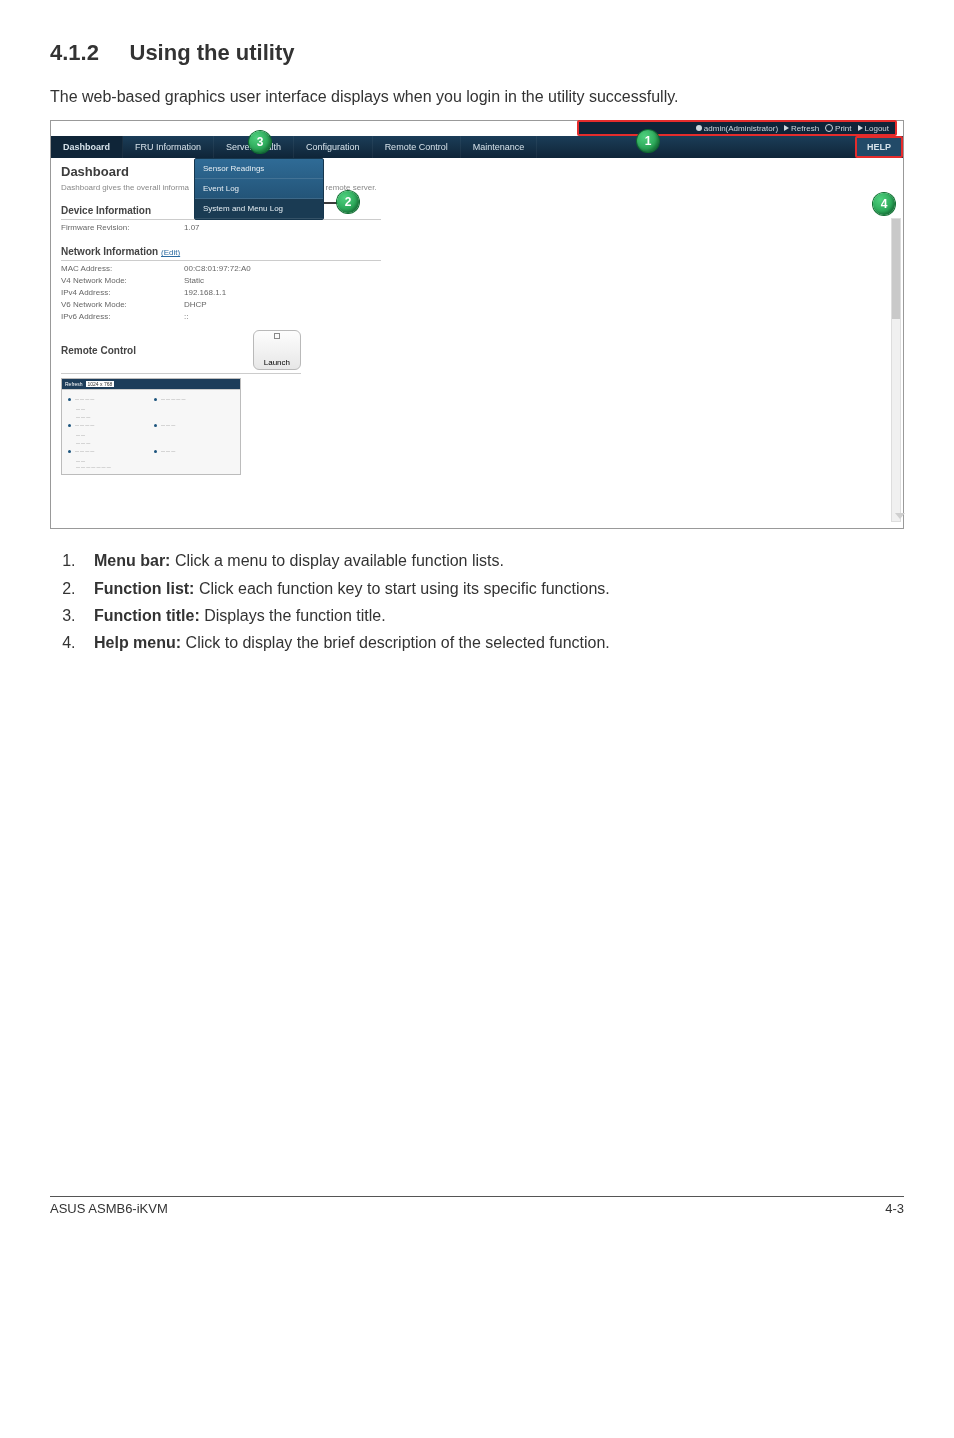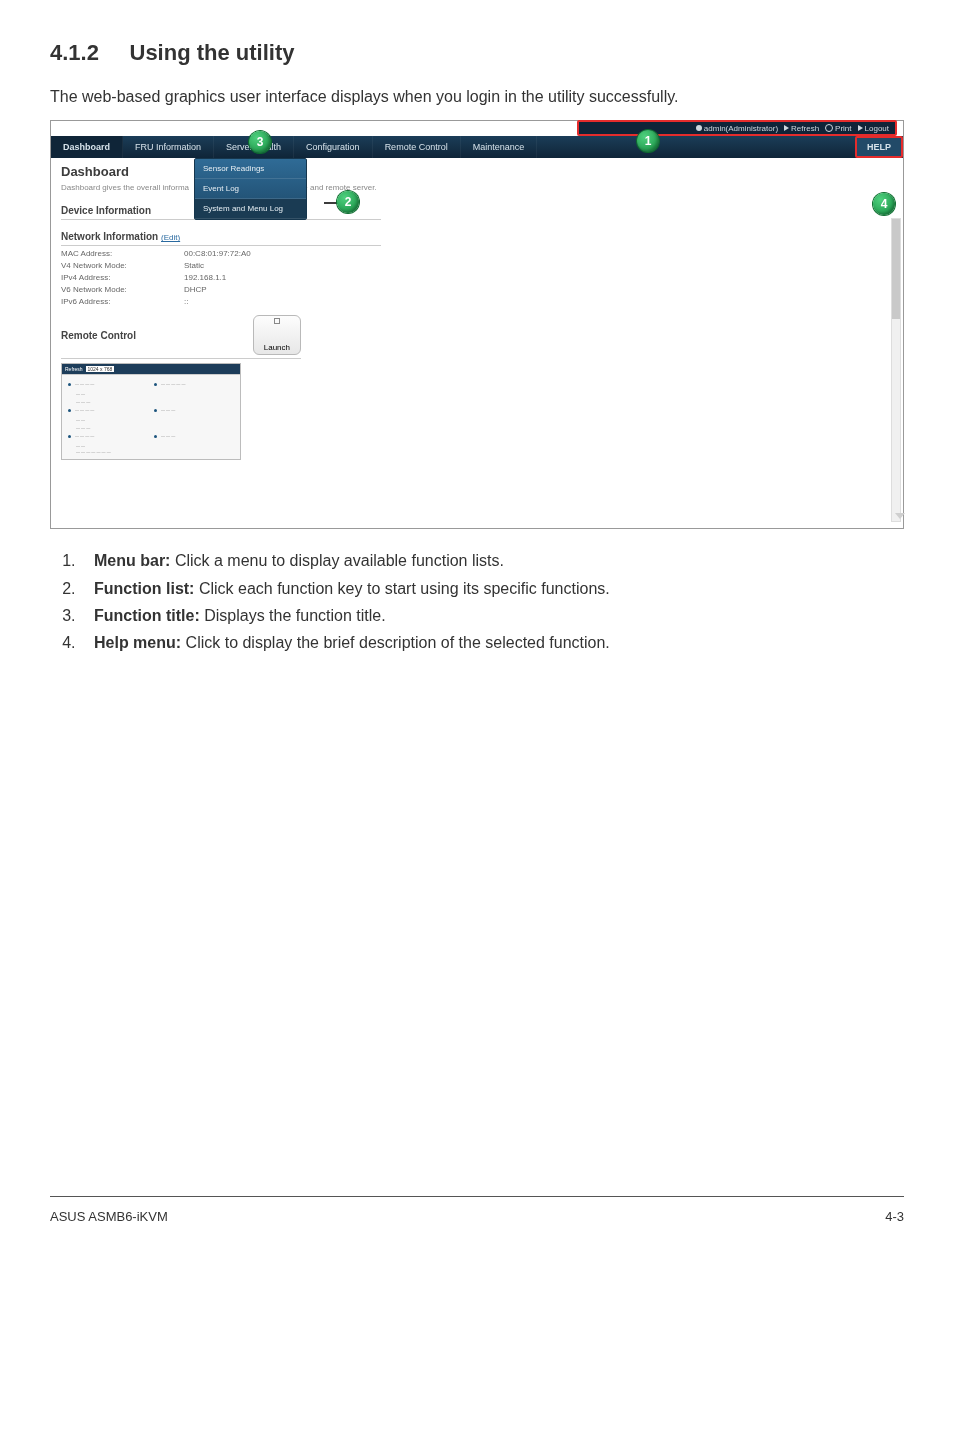--- a/index.html
+++ b/index.html
@@ -84,21 +84,21 @@
     padding:0 10px;
     display:flex; align-items:center;
     font-weight:bold;
     font-size:9px;
     border: 2px solid #e52c2c;
     border-radius:2px;
   }
   .dropdown {
     position:absolute;
     top:22px; left:143px;
-    width:113px;
+    width:130px;
     background: linear-gradient(#2f6b96,#1d4868);
     border:1px solid #16364d;
     z-index:5;
     border-radius:2px;
     overflow:hidden;
   }
   .dropdown .dd-item {
     padding:5px 8px;
     color:#e6eef3;
     font-size:8px;
@@ -183,21 +183,21 @@
   .co-line {
     position:absolute;
     height:2px; background:#3c3c3c; z-index:9;
   }
   ol.notes { margin: 6px 0 0 0; padding-left: 30px; font-size:16px; line-height:1.7; }
   ol.notes li { padding-left:14px; }
   ol.notes b { font-weight:bold; }
   .footer {
     margin-top: 540px;
     border-top:1px solid #555;
-    padding-top:12px;
+    padding-top:4px;
     display:flex; justify-content:space-between;
     font-size:13px; color:#333;
   }
   .tri { width:0;height:0;border-left:5px solid transparent;border-right:5px solid transparent;border-top:6px solid #cfcfcf; display:inline-block; margin-left:4px;}
   .gear { width:8px;height:8px;border:1px solid #cdd7de;border-radius:50%; display:inline-block;}
   .arrow-ic { width:0;height:0;border-top:3px solid transparent;border-bottom:3px solid transparent;border-left:5px solid #cdd7de; display:inline-block;}
   .person-ic { width:6px;height:6px;background:#cdd7de;border-radius:50%; display:inline-block;}
 </style>
 </head>
 <body>
@@ -285,20 +285,24 @@
     <div class="dash-row">
       <div class="dash-title">Dashboard</div>
     </div>
     <div class="dash-desc">
       <span>Dashboard gives the overall informa</span>
       <span style="visibility:hidden;">xxxxxxxxxxxxxxxxxxxx</span>
       <span>he device and remote server.</span>
     </div>
 
     <div class="panel-head">Device Information</div>
+    <div class="kv">
+      <div class="k">Firmware Revision:</div>
+      <div>1.07</div>
+    </div>
 
     <div style="height:8px;"></div>
     <div class="panel-head" style="border:none;">
       <span>Network Information</span>
       <a href="#" style="font-size:8px;font-weight:normal;color:#2a6aa0;">(Edit)</a>
     </div>
     <div style="border-bottom:1px solid #ccc;width:320px;"></div>
     <div class="kv">
         <div class="k">MAC Address:</div>
         <div>00:C8:01:97:72:A0</div>

